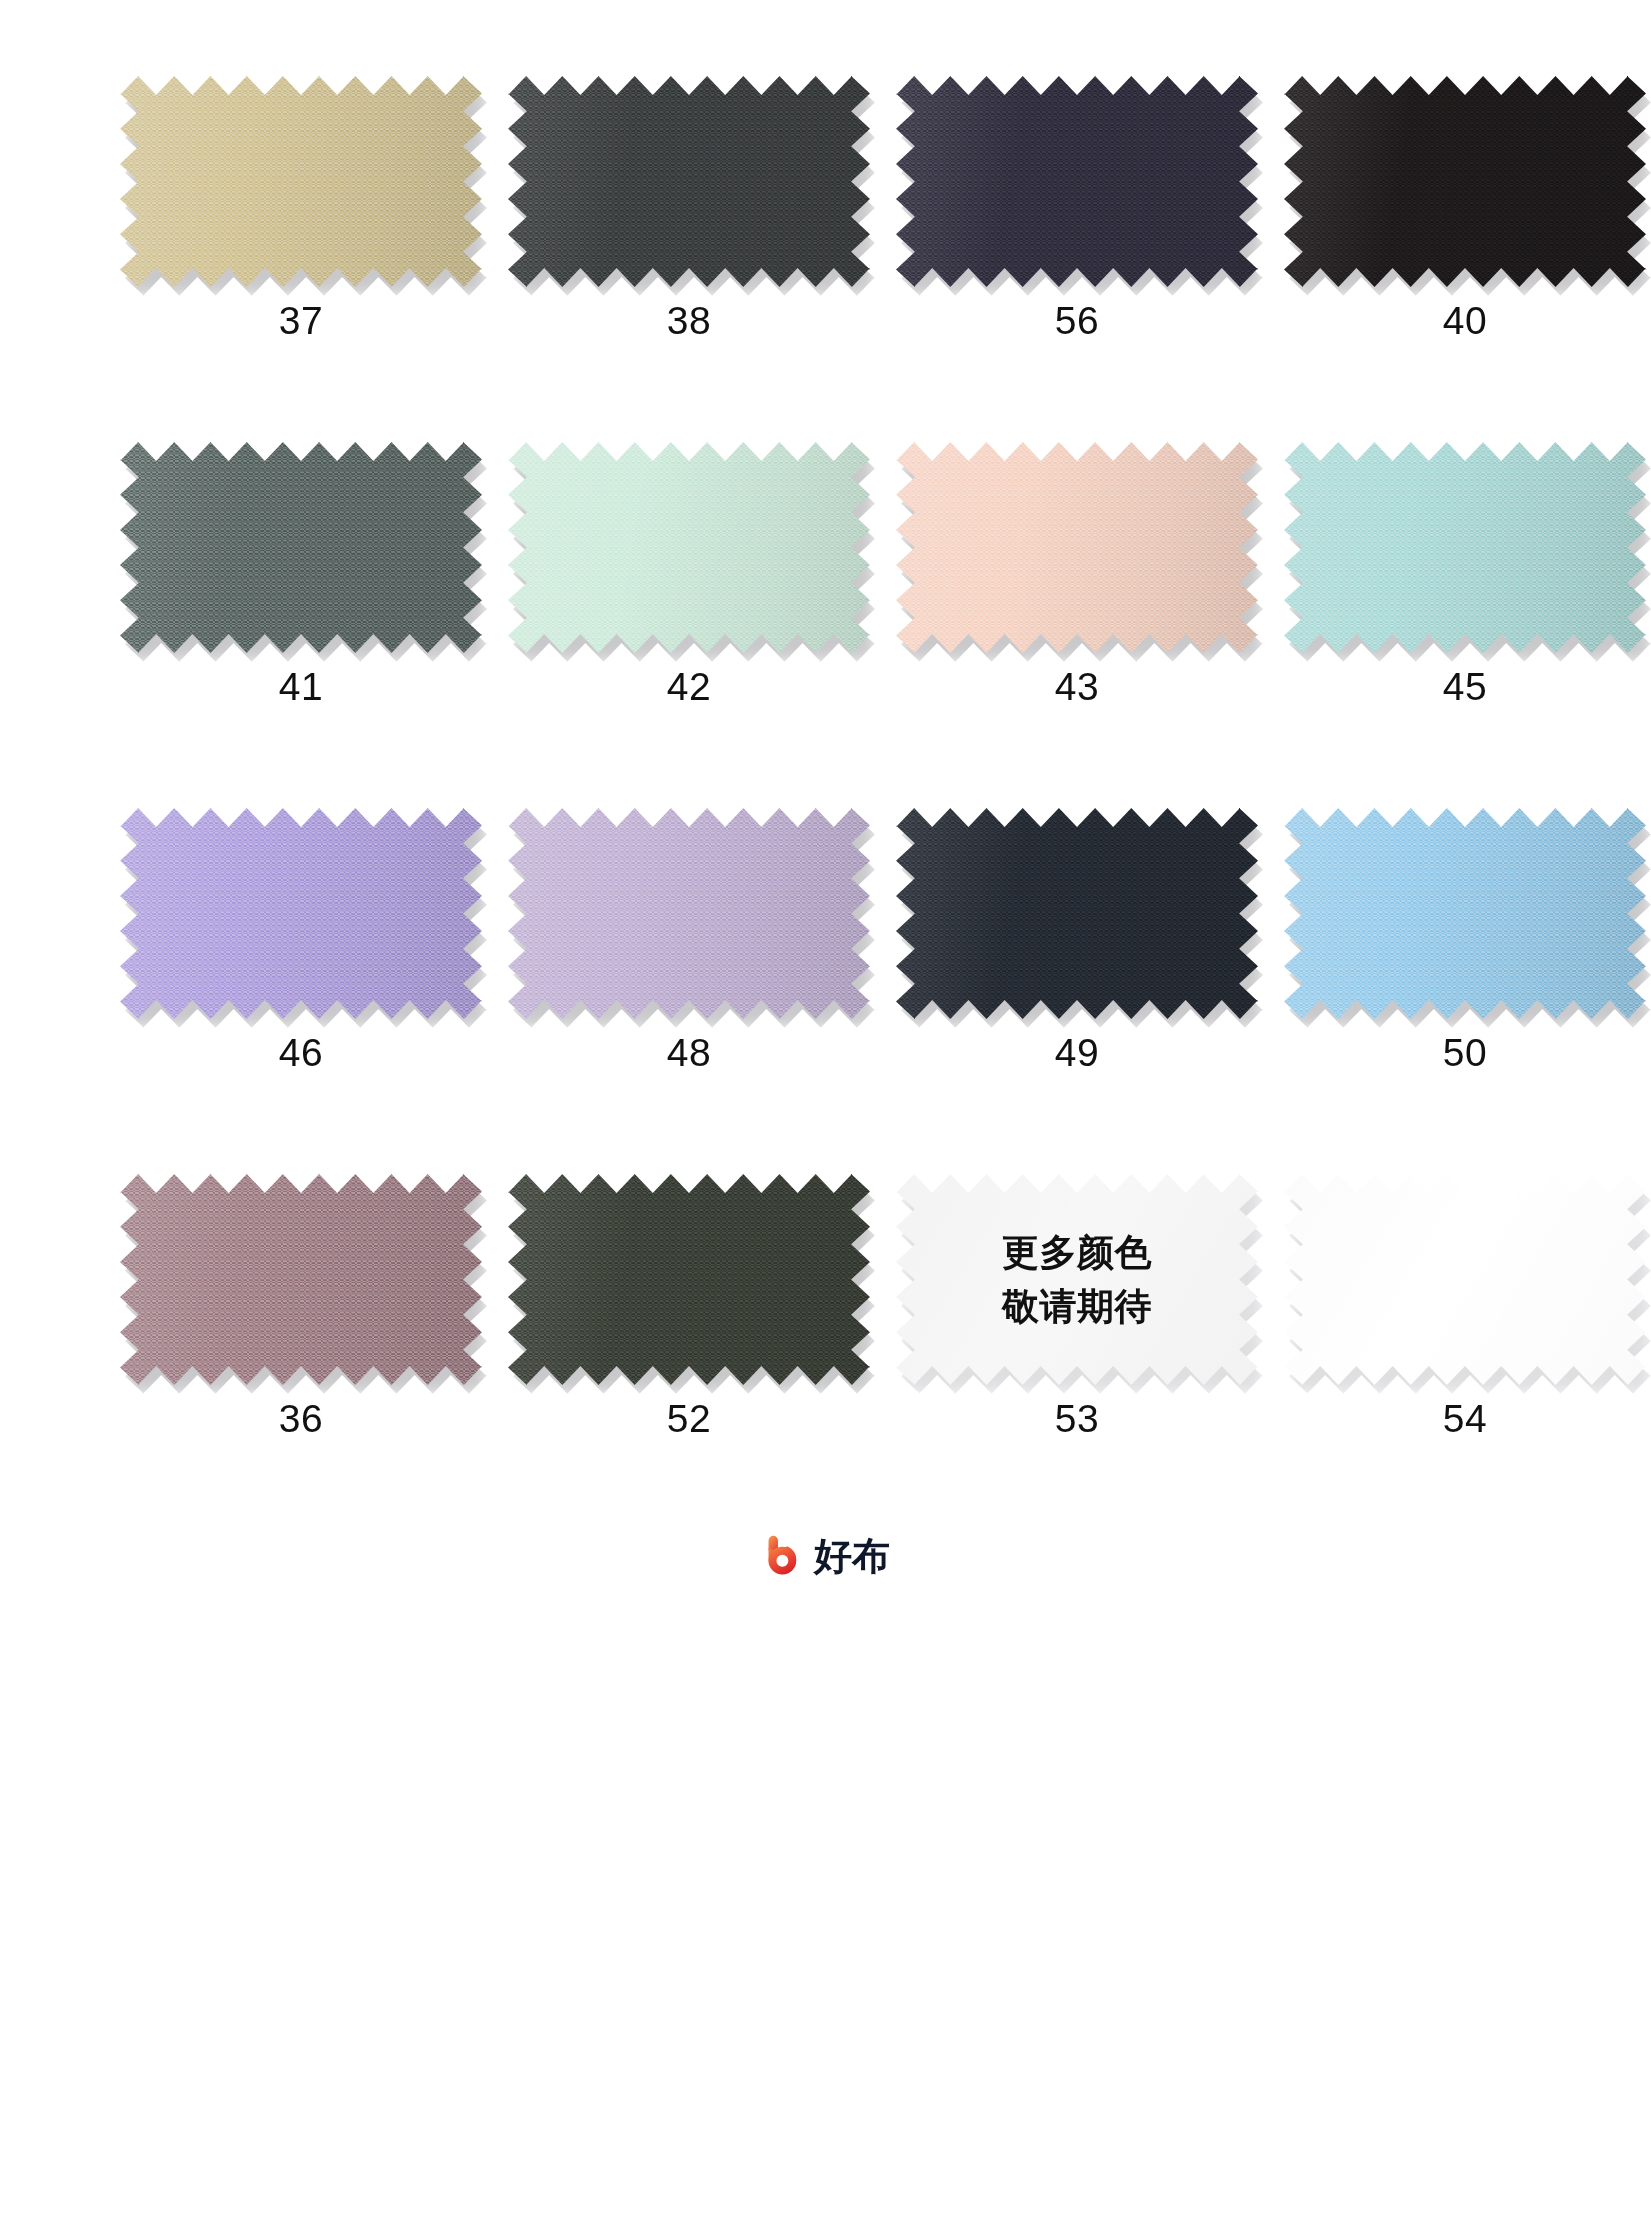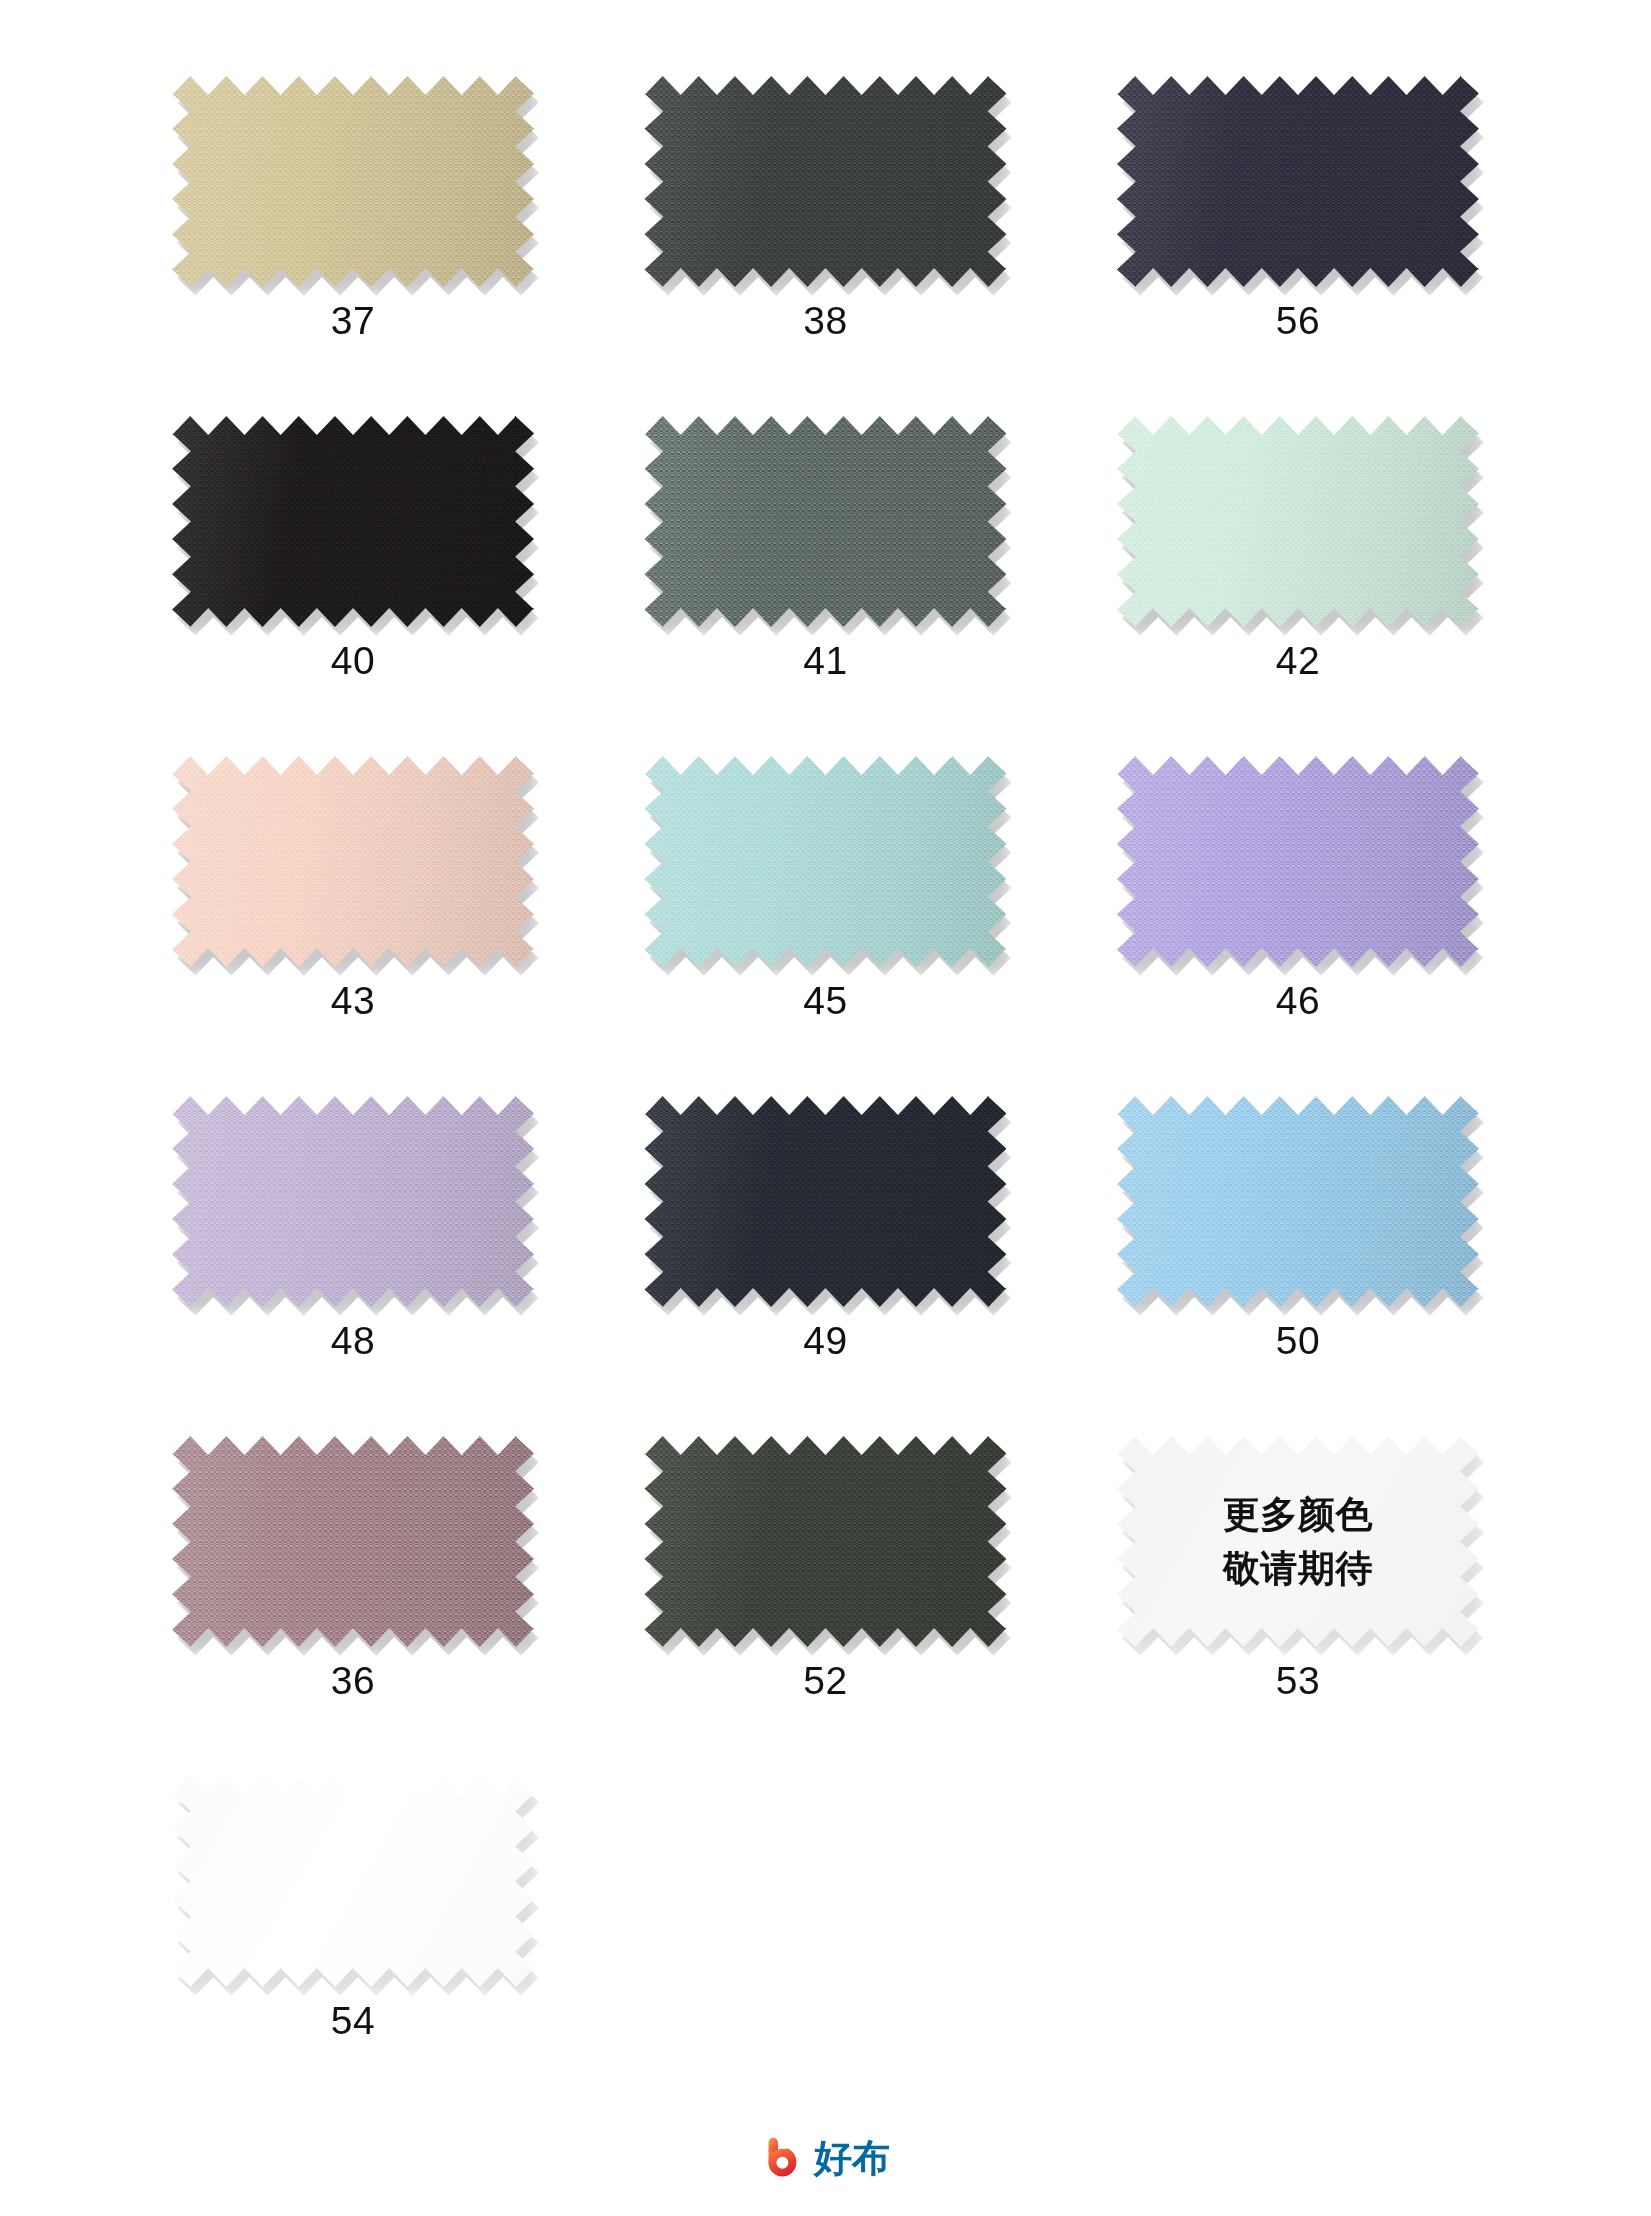--- a/index.html
+++ b/index.html
@@ -22,25 +22,26 @@
     height: 2216px;
     box-sizing: border-box;
     padding: 76px 120px 0 120px;
     display: flex;
     flex-direction: column;
     background: #ffffff;
   }
 
   .swatch-grid {
     display: grid;
-    grid-template-columns: repeat(3, 1fr);
+    grid-template-columns: repeat(4, 1fr);
     grid-auto-rows: 340px;
     column-gap: 6.3px;
     row-gap: 0px;
     flex: 0 0 auto;
+    gap: 26px;
   }
 
   .swatch-cell {
     display: flex;
     flex-direction: column;
     align-items: center;
     justify-content: flex-start;
   }
 
   
@@ -163,21 +164,21 @@
   .brand-lockup {
     display: flex;
     align-items: center;
     gap: 8.8px;
   }
   .brand-mark { display: block; }
   .brand-name {
     font-family: "DejaVu Sans", "Liberation Sans", sans-serif;
     font-weight: 700;
     font-size: 38px;
-    color: #0369a1;
+    color: #0f172a;
     letter-spacing: 0px;
     line-height: 1;
     user-select: none;
   }
 </style>
 </head>
 <body>
 
 <div id="color-card">
 

